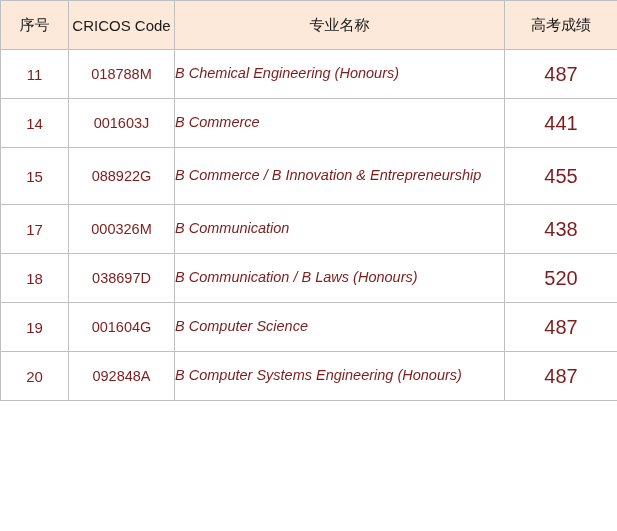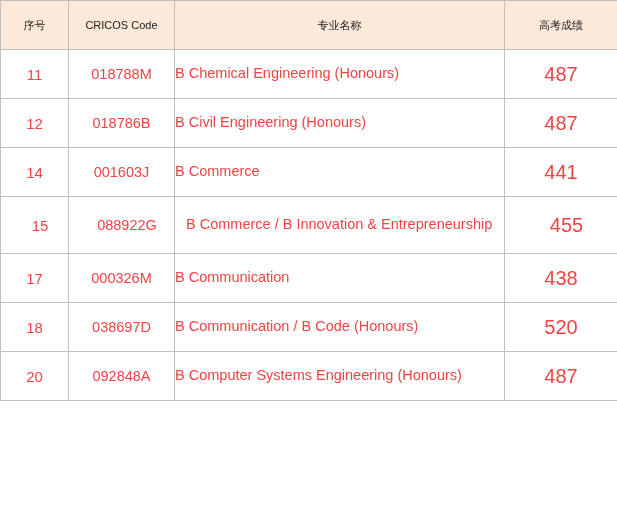--- a/index.html
+++ b/index.html
@@ -21,54 +21,55 @@
   }
   table.major-table th,
   table.major-table td {
     border: 1px solid #bfbfbf;
     padding: 0;
     vertical-align: middle;
   }
   thead th {
     background: #fde9d9;
     font-weight: normal;
-    font-size: 11px;
+    font-size: 15px;
     text-align: center;
     height: 48px;
     color: #1a1a1a;
   }
   
   col.c-index { width: 68px; }
   col.c-code  { width: 106px; }
   col.c-name  { width: 330px; }
   col.c-score { width: 113px; }
 
   tbody td {
     height: 48px;
     font-size: 14.5px;
-    color: #ef4444;
+    color: #7f1d1d;
   }
   td.idx {
     text-align: center;
     font-size: 15px;
   }
   td.code {
     text-align: center;
     font-size: 14.5px;
   }
   td.name {
     text-align: left;
     padding: 4px 0 4px 8px;
     line-height: 1.35;
+    font-style: italic;
   }
   td.score {
     text-align: center;
     font-size: 20px;
   }
-  tr.tall td { height: 56px; padding-left: 11px; }
+  tr.tall td { height: 56px; }
 </style>
 </head>
 <body>
 
 <table class="major-table">
   <colgroup>
     <col class="c-index">
     <col class="c-code">
     <col class="c-name">
     <col class="c-score">
@@ -82,48 +83,48 @@
     </tr>
   </thead>
   <tbody>
     <tr>
       <td class="idx">11</td>
       <td class="code">018788M</td>
       <td class="name">B Chemical Engineering (Honours)</td>
       <td class="score">487</td>
     </tr>
     <tr>
-      <td class="idx">12</td>
-      <td class="code">018786B</td>
-      <td class="name">B Civil Engineering (Honours)</td>
-      <td class="score">487</td>
-    </tr>
-    <tr>
       <td class="idx">14</td>
       <td class="code">001603J</td>
       <td class="name">B Commerce</td>
       <td class="score">441</td>
     </tr>
     <tr class="tall">
       <td class="idx">15</td>
       <td class="code">088922G</td>
       <td class="name">B Commerce / B Innovation &amp; Entrepreneurship</td>
       <td class="score">455</td>
     </tr>
     <tr>
       <td class="idx">17</td>
       <td class="code">000326M</td>
       <td class="name">B Communication</td>
       <td class="score">438</td>
     </tr>
     <tr>
       <td class="idx">18</td>
       <td class="code">038697D</td>
-      <td class="name">B Communication / B Code (Honours)</td>
+      <td class="name">B Communication / B Laws (Honours)</td>
       <td class="score">520</td>
+    </tr>
+    <tr>
+      <td class="idx">19</td>
+      <td class="code">001604G</td>
+      <td class="name">B Computer Science</td>
+      <td class="score">487</td>
     </tr>
     <tr>
       <td class="idx">20</td>
       <td class="code">092848A</td>
       <td class="name">B Computer Systems Engineering (Honours)</td>
       <td class="score">487</td>
     </tr>
   </tbody>
 </table>
 

